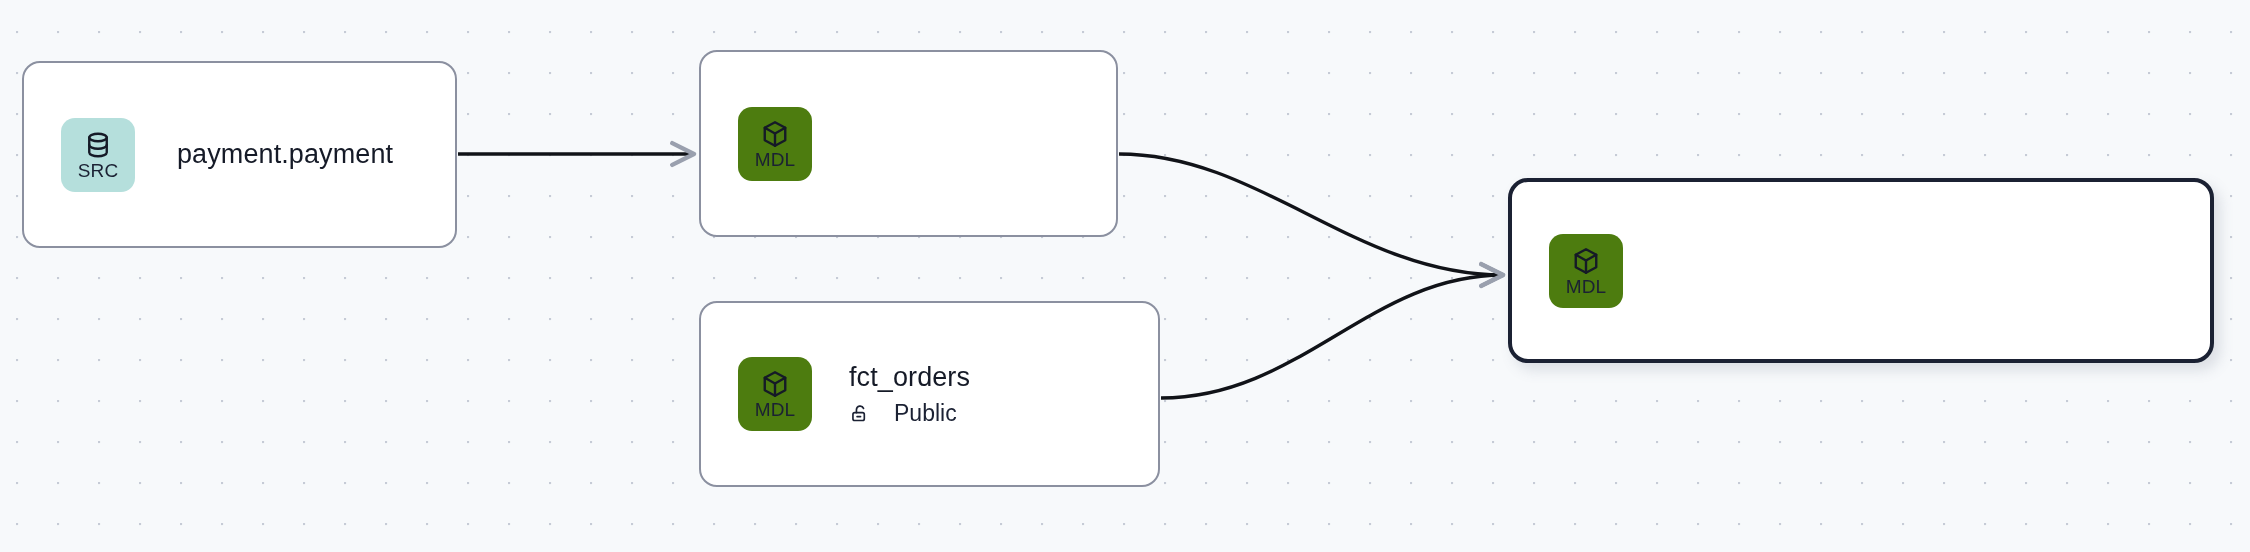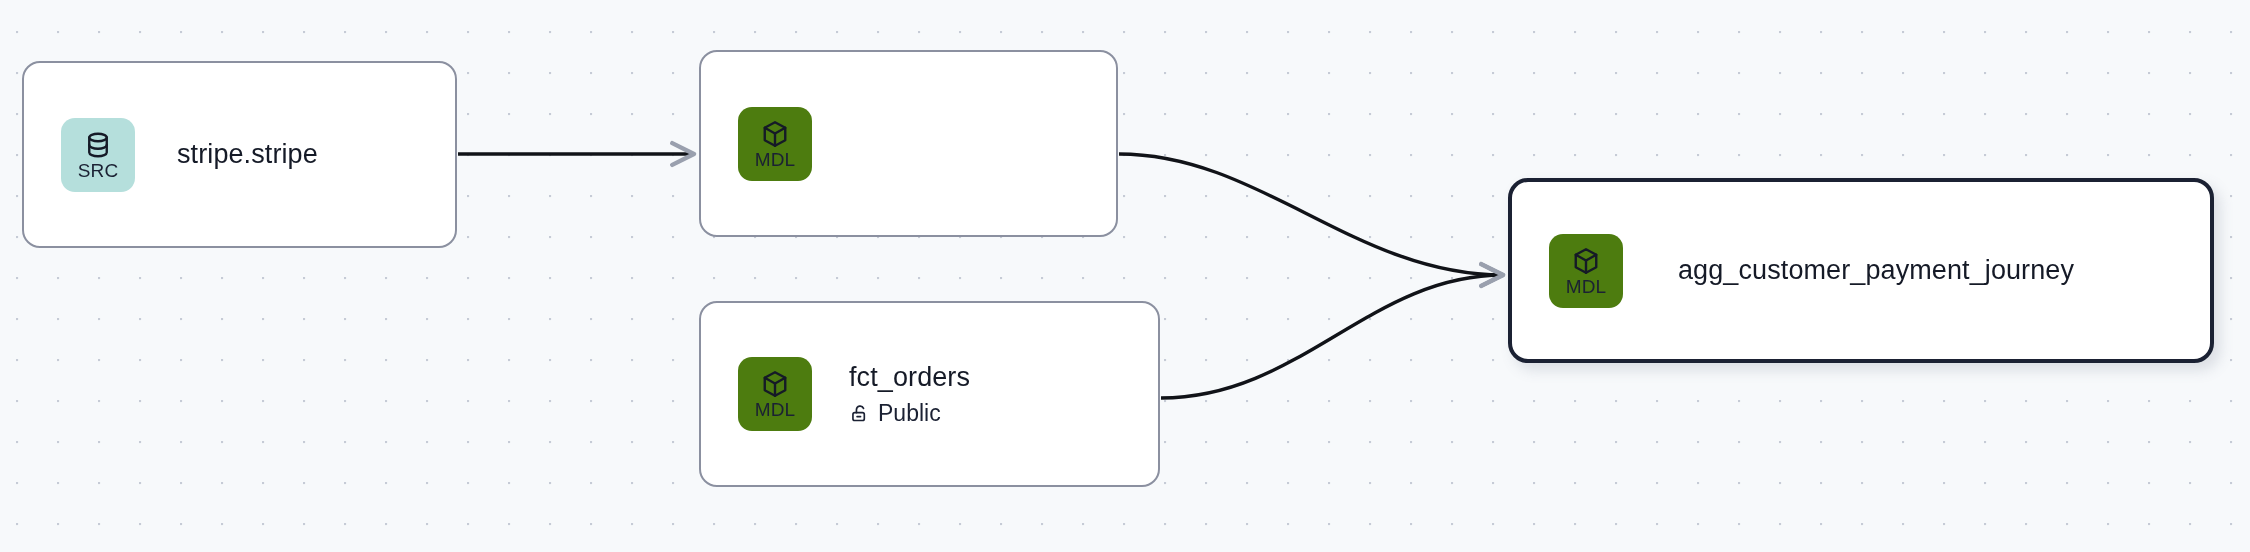--- a/index.html
+++ b/index.html
@@ -78,21 +78,21 @@
     font-family: "Liberation Sans", sans-serif;
     font-size: 27px;
     font-weight: 400;
     color: #151a27;
     white-space: nowrap;
     letter-spacing: 0.1px;
   }
   .node-sub {
     display: flex;
     align-items: center;
-    gap: 8px;
+    gap: 24px;
     font-family: "Liberation Sans", sans-serif;
     font-size: 23px;
     color: #1b2133;
     white-space: nowrap;
   }
   .sub-icon { line-height: 0; display: block; }
 
   
   #node-stripe-payment      { left: 22px;   top: 61px;  width: 435px; height: 187px; padding-left: 37px; gap: 42px; }
   #node-stg-payments        { left: 699px;  top: 50px;  width: 419px; height: 187px; padding-left: 37px; gap: 37px; }
@@ -123,21 +123,21 @@
       <span class="badge-glyph">
         <svg width="30" height="30" viewBox="0 0 24 24" fill="none" stroke="#151a27" stroke-width="1.9" stroke-linecap="round" stroke-linejoin="round">
           <ellipse cx="12" cy="6" rx="7" ry="3"></ellipse>
           <path d="M5 6v12c0 1.66 3.13 3 7 3s7-1.34 7-3V6"></path>
           <path d="M5 12c0 1.66 3.13 3 7 3s7-1.34 7-3"></path>
         </svg>
       </span>
       <span class="badge-text">SRC</span>
     </div>
     <div class="node-body">
-      <div class="node-title">stripe.stripe</div>
+      <div class="node-title">payment.payment</div>
     </div>
   </div>
 
   <div class="node" id="node-stg-payments">
     <div class="badge mdl">
       <span class="badge-glyph">
         <svg width="30" height="30" viewBox="0 0 24 24" fill="none" stroke="#151a27" stroke-width="1.9" stroke-linecap="round" stroke-linejoin="round">
           <path d="M12 2.6 20.2 7v10L12 21.4 3.8 17V7z"></path>
           <path d="M3.8 7 12 11.6 20.2 7"></path>
           <path d="M12 11.6v9.8"></path>
@@ -177,18 +177,15 @@
     <div class="badge mdl">
       <span class="badge-glyph">
         <svg width="30" height="30" viewBox="0 0 24 24" fill="none" stroke="#151a27" stroke-width="1.9" stroke-linecap="round" stroke-linejoin="round">
           <path d="M12 2.6 20.2 7v10L12 21.4 3.8 17V7z"></path>
           <path d="M3.8 7 12 11.6 20.2 7"></path>
           <path d="M12 11.6v9.8"></path>
         </svg>
       </span>
       <span class="badge-text">MDL</span>
     </div>
-    <div class="node-body">
-      <div class="node-title">agg_customer_payment_journey</div>
-    </div>
   </div>
 
 </div>
 
 </body></html>

